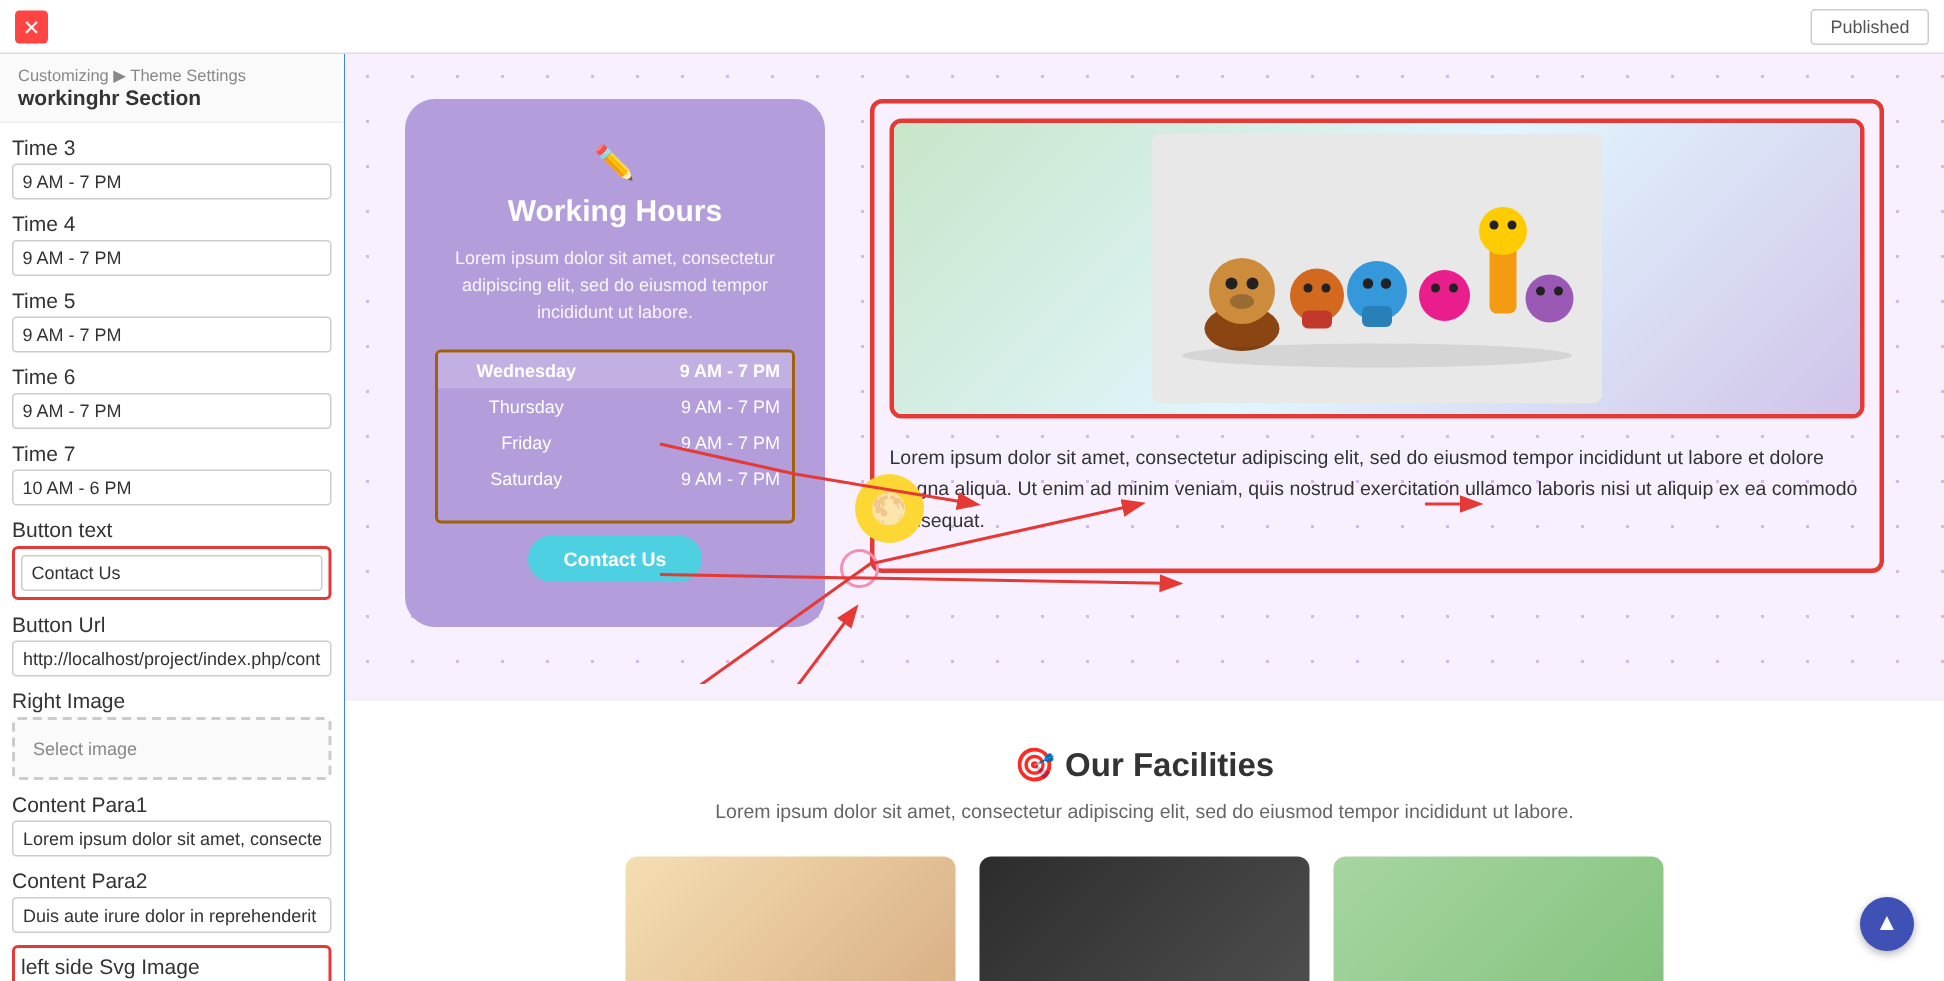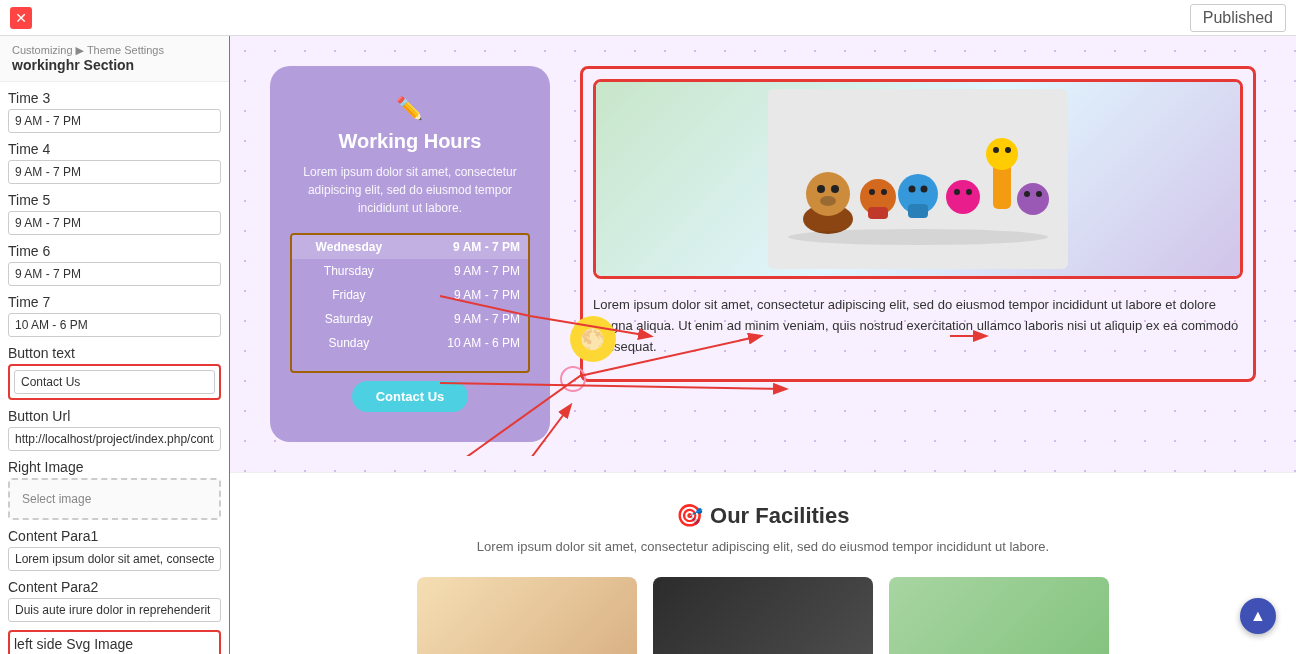--- a/index.html
+++ b/index.html
@@ -5,21 +5,21 @@
     * { box-sizing: border-box; margin: 0; padding: 0; }
     body { font-family: Arial, sans-serif; font-size: 13px; background: #f5f5f5; overflow: hidden; width: 1296px; height: 654px; display: flex; flex-direction: column; }
 
     
     .top-bar {
       display: flex; align-items: center; justify-content: space-between;
       background: #fff; border-bottom: 1px solid #ddd; padding: 0 10px; height: 36px; min-height: 36px;
     }
     .top-bar-left { display: flex; align-items: center; gap: 6px; }
     .close-btn { width: 22px; height: 22px; background: #f44; border-radius: 3px; display: flex; align-items: center; justify-content: center; cursor: pointer; color: #fff; font-size: 14px; border: none; }
-    .published-btn { padding: 4px 12px; background: #fff; border: 1px solid #ccc; border-radius: 3px; font-size: 16px; cursor: pointer; color: #555; }
+    .published-btn { padding: 4px 12px; background: #fff; border: 1px solid #ccc; border-radius: 3px; font-size: 12px; cursor: pointer; color: #555; }
 
     
     .main-layout { display: flex; flex: 1; overflow: hidden; }
 
     
     .sidebar {
       width: 230px; min-width: 230px; background: #fff; border-right: 1px solid #3b82f6;
       display: flex; flex-direction: column; overflow-y: auto; overflow-x: hidden;
     }
     .sidebar-header { padding: 8px 12px; border-bottom: 1px solid #eee; background: #fafafa; }
@@ -231,24 +231,20 @@
               <td>9 AM - 7 PM</td>
             </tr>
             <tr>
               <td>Friday</td>
               <td>9 AM - 7 PM</td>
             </tr>
             <tr>
               <td>Saturday</td>
               <td>9 AM - 7 PM</td>
             </tr>
-            <tr>
-              <td>Sunday</td>
-              <td>10 AM - 6 PM</td>
-            </tr>
           </tbody>
             </table>
         </div>
 
         <button class="wh-contact-btn">Contact Us</button>
       </div>
 
       <div style="position:absolute; top:280px; left:340px; z-index:5;">
         <div style="width:46px;height:46px;background:#fdd835;border-radius:50%;display:flex;align-items:center;justify-content:center;font-size:20px;">🌕</div>
         <div style="width:26px;height:26px;border:2px solid #f48fb1;border-radius:50%;margin-top:4px;margin-left:-10px;"></div>

